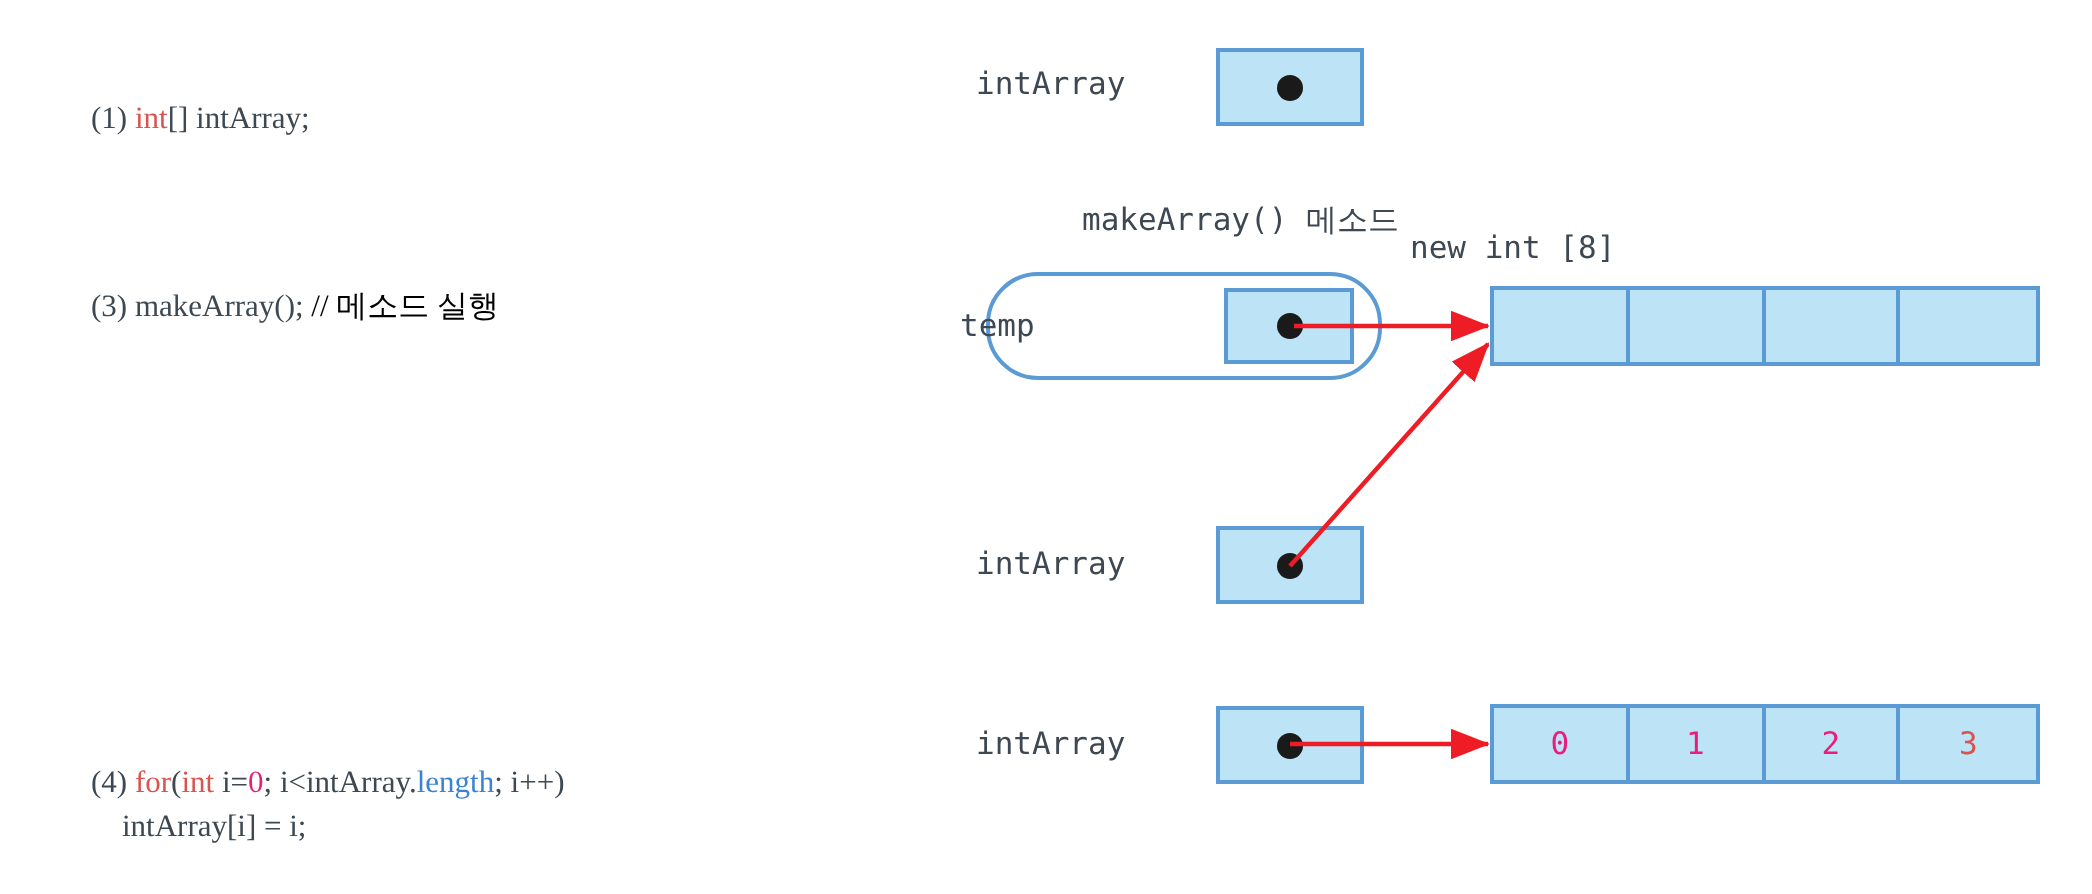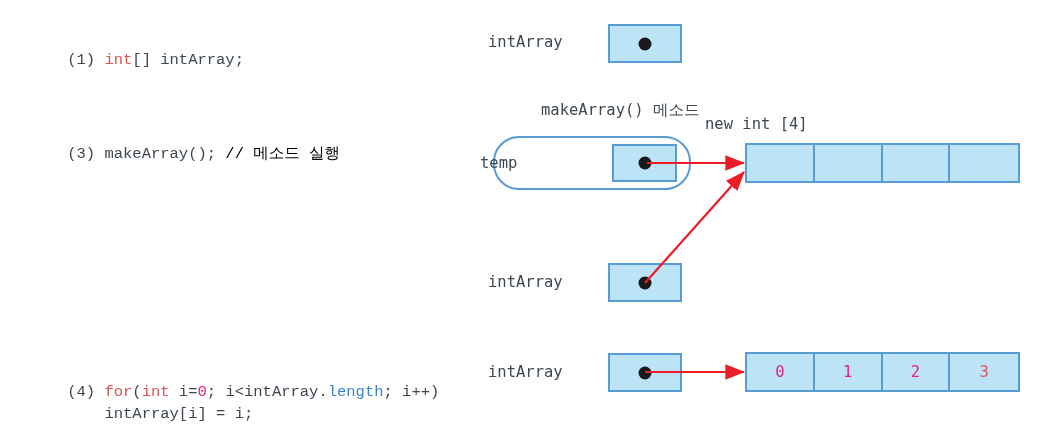--- a/index.html
+++ b/index.html
@@ -10,21 +10,21 @@
   #canvas {
     position: relative;
     width: 1046px;
     height: 447px;
     background: #ffffff;
     overflow: hidden;
     font-family: "DejaVu Sans Mono", "Liberation Mono", monospace;
   }
   .code-line {
     position: absolute;
-    font-family: Liberation Mono, monospace;
+    font-family: Liberation Serif, serif;
     font-size: 15.5px;
     line-height: 22px;
     color: #3d4852;
     white-space: pre;
     letter-spacing: 0px;
   }
   .tk-plain { color: #3d4852; }
   .tk-keyword { color: #d9534f; }
   .tk-comment { color: #000000; }
   .tk-number { color: #ea1e79; }
@@ -118,21 +118,21 @@
   <div class="ann-label" style="left:505px; top:100px;padding-left:36px;">makeArray() 메소드</div>
 
   <div class="method-frame" style="left:493px; top:136px; width:198px; height:54px;"></div>
 
   <div class="var-label" style="left:480px; top:154px; width:86px;">temp</div>
 
   <div class="ref-box" style="left:612px; top:144px; width:65px; height:38px;">
     <span class="ref-dot"></span>
   </div>
 
-  <div class="ann-label" style="left:705px; top:115px;">new int [4]</div>
+  <div class="ann-label" style="left:705px; top:115px;">new int [8]</div>
 
   <div class="array-row" style="left:745px; top:143px; width:275px; height:40px;">
     <div class="array-cell" style="width:68.75px;"></div>
     <div class="array-cell" style="width:68.75px;"></div>
     <div class="array-cell" style="width:68.75px;"></div>
     <div class="array-cell" style="width:68.75px;"></div>
   </div>
 
 
   <div class="var-label" style="left:488px; top:273px; width:110px;">intArray</div>

